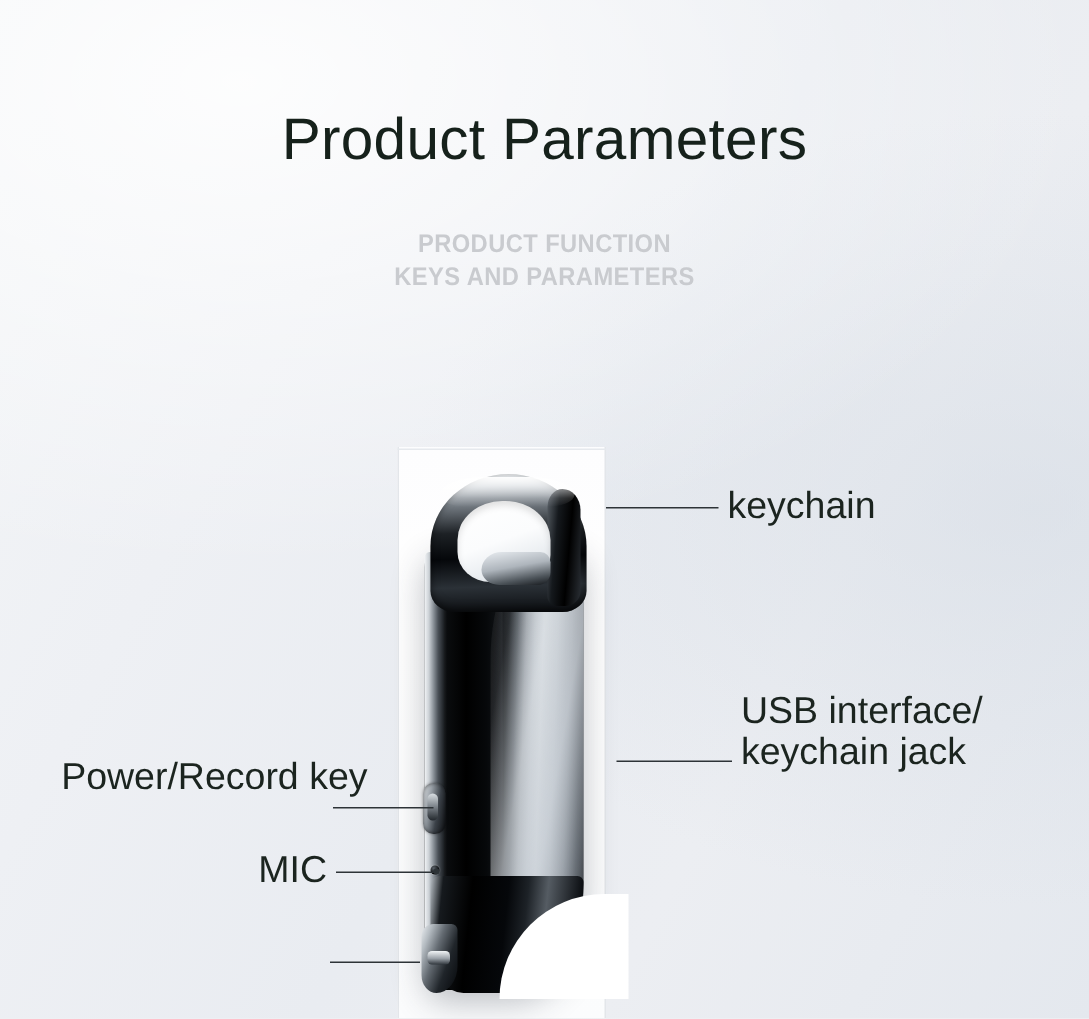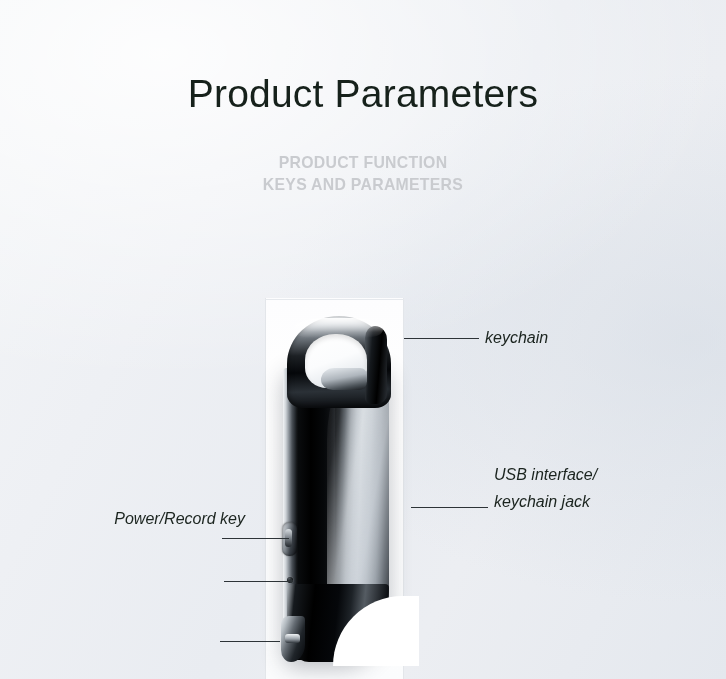--- a/index.html
+++ b/index.html
@@ -345,25 +345,24 @@
     position: absolute;
     width: 4px;
     height: 4px;
     border-radius: 50%;
     background: #2d3337;
   }
 
   
   .callout {
     position: absolute;
-    font-size: 16px;
+    font-size: 25px;
     line-height: 27px;
     color: #1b241f;
     white-space: nowrap;
-    font-style: italic;
   }
   .callout.right { text-align: left; }
   .callout.left  { text-align: right; }
   .callout .line { display: block; }
 </style>
 </head>
 <body>
 
 <div id="stage">
 
@@ -414,16 +413,19 @@
     <span class="line">keychain jack</span>
   </div>
 
   <div class="leader" style="left:222px; top:538px; width:67px;"></div>
   <div class="callout left" style="left:0px; width:216px; top:505px;padding-left:29px;">
     <span class="line">Power/Record key</span>
   </div>
 
   <div class="leader" style="left:224px; top:581px; width:67px;"></div>
   <div class="leader-dot" style="left:289px; top:579px;"></div>
+  <div class="callout left" style="left:0px; width:218px; top:567px;">
+    <span class="line">MIC</span>
+  </div>
 
   <div class="leader" style="left:220px; top:641px; width:60px;"></div>
 
 </div>
 
 </body></html>

